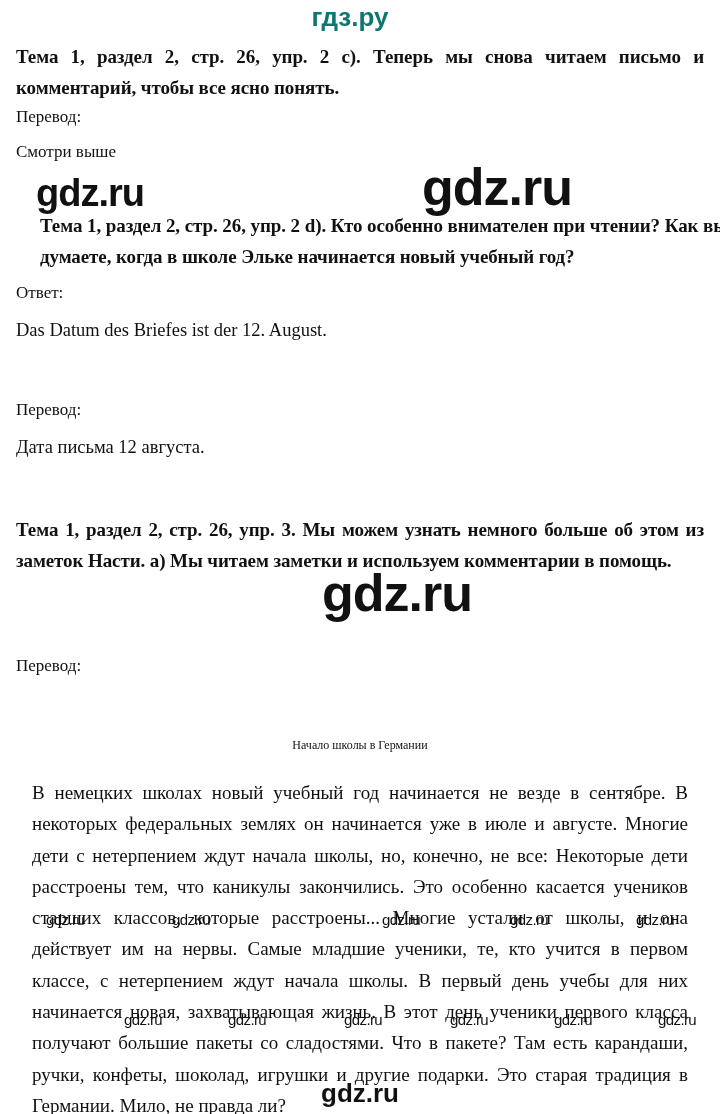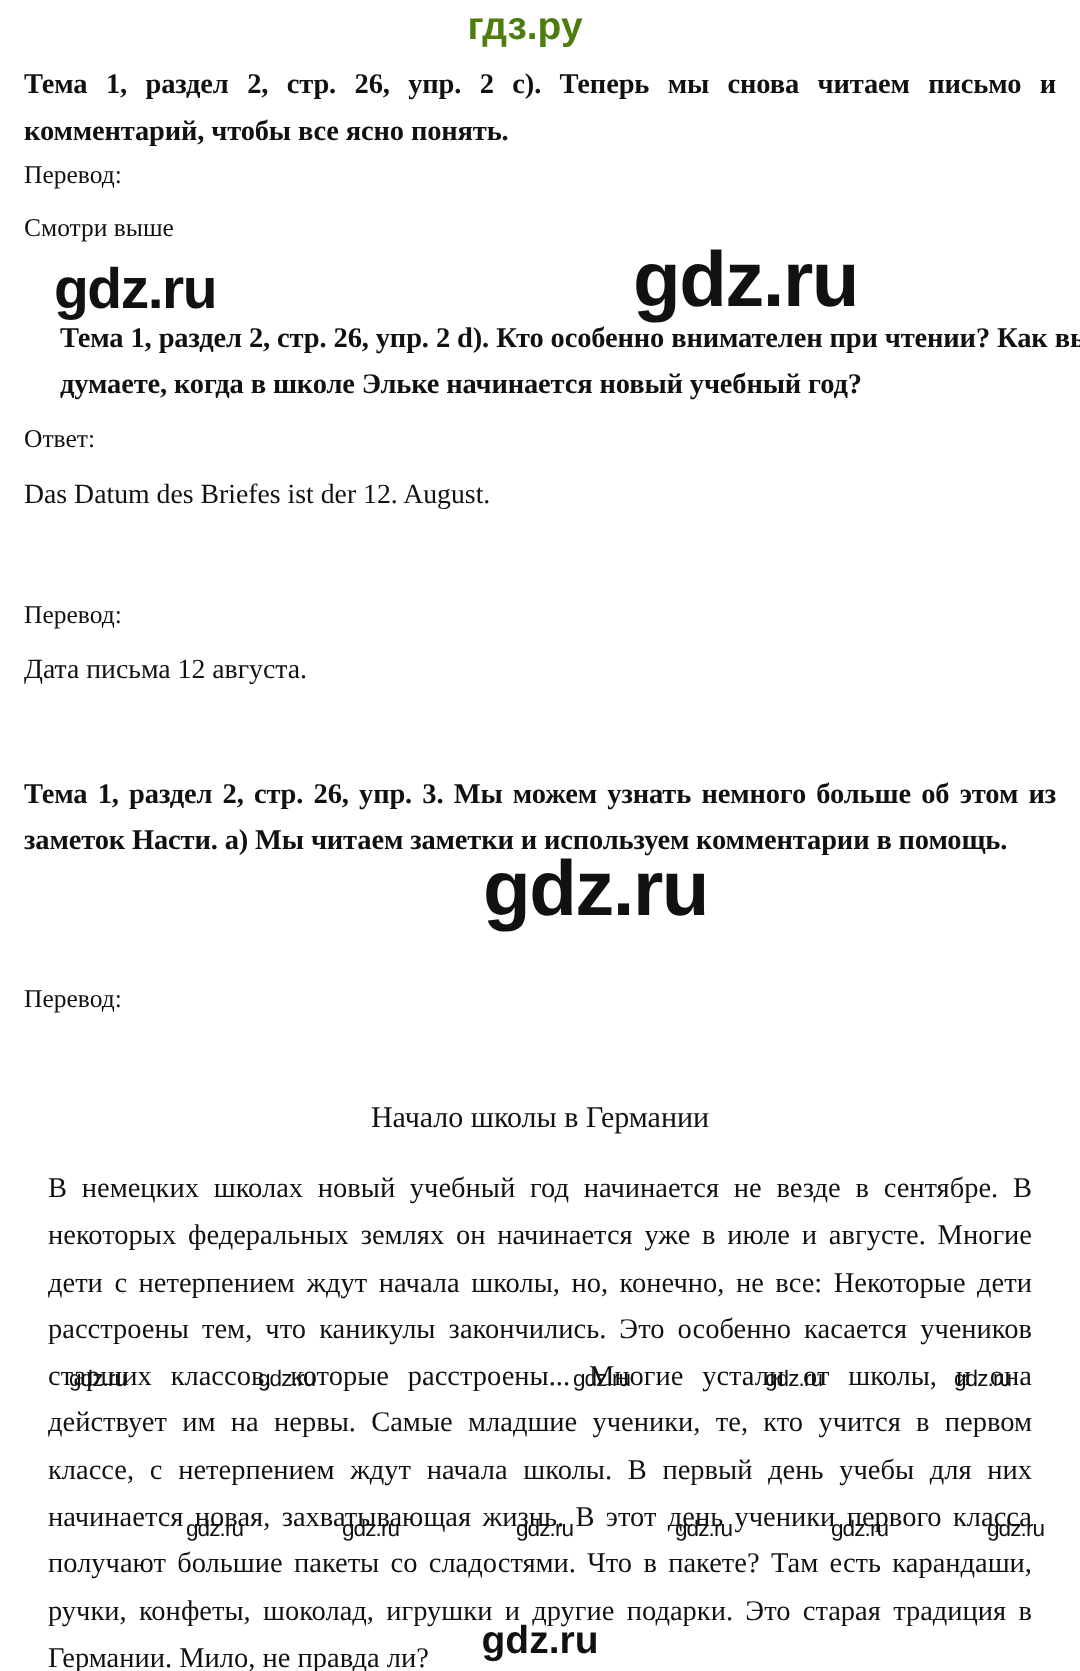--- a/index.html
+++ b/index.html
@@ -16,21 +16,21 @@
       font-family: "Liberation Serif", serif;
     }
     .abs { position: absolute; }
     .site-header {
       left: 0; top: 2px; width: 700px;
       text-align: center;
       font-family: "Liberation Sans", sans-serif;
       font-weight: bold;
       font-size: 26px;
       line-height: 30px;
-      color: #4d7c0f;
+      color: #0f766e;
     }
     .task {
       left: 16px; width: 688px;
       font-weight: bold;
       font-size: 19px;
       line-height: 31px;
       text-align: justify;
       text-align-last: left;
       letter-spacing: -0.1px;
     }
@@ -41,21 +41,21 @@
       line-height: 22px;
     }
     .plain {
       left: 16px;
       font-size: 17px;
       line-height: 22px;
     }
     .plain.big { font-size: 18.5px; }
     .doc-title {
       left: 0; width: 720px; text-align: center;
-      font-size: 20px; line-height: 24px;
+      font-size: 12px; line-height: 24px;
     }
     .body-text {
       left: 16px; width: 688px;
       font-size: 19px;
       line-height: 31.3px;
       text-align: justify;
     }
     .body-text p {
       margin: 16px;
       text-align: justify;

